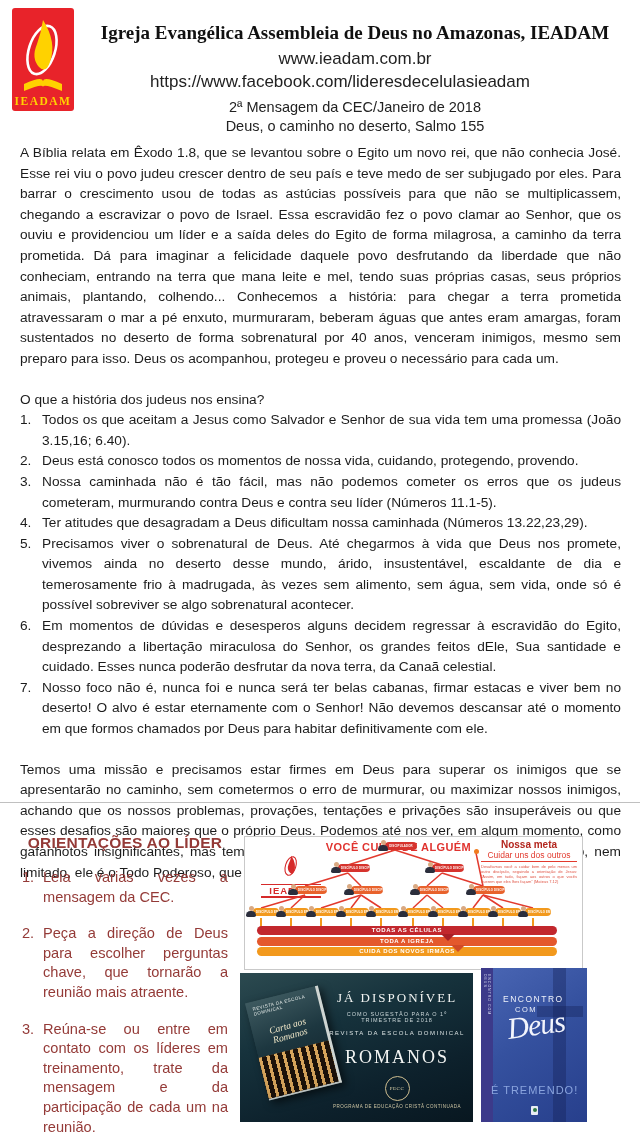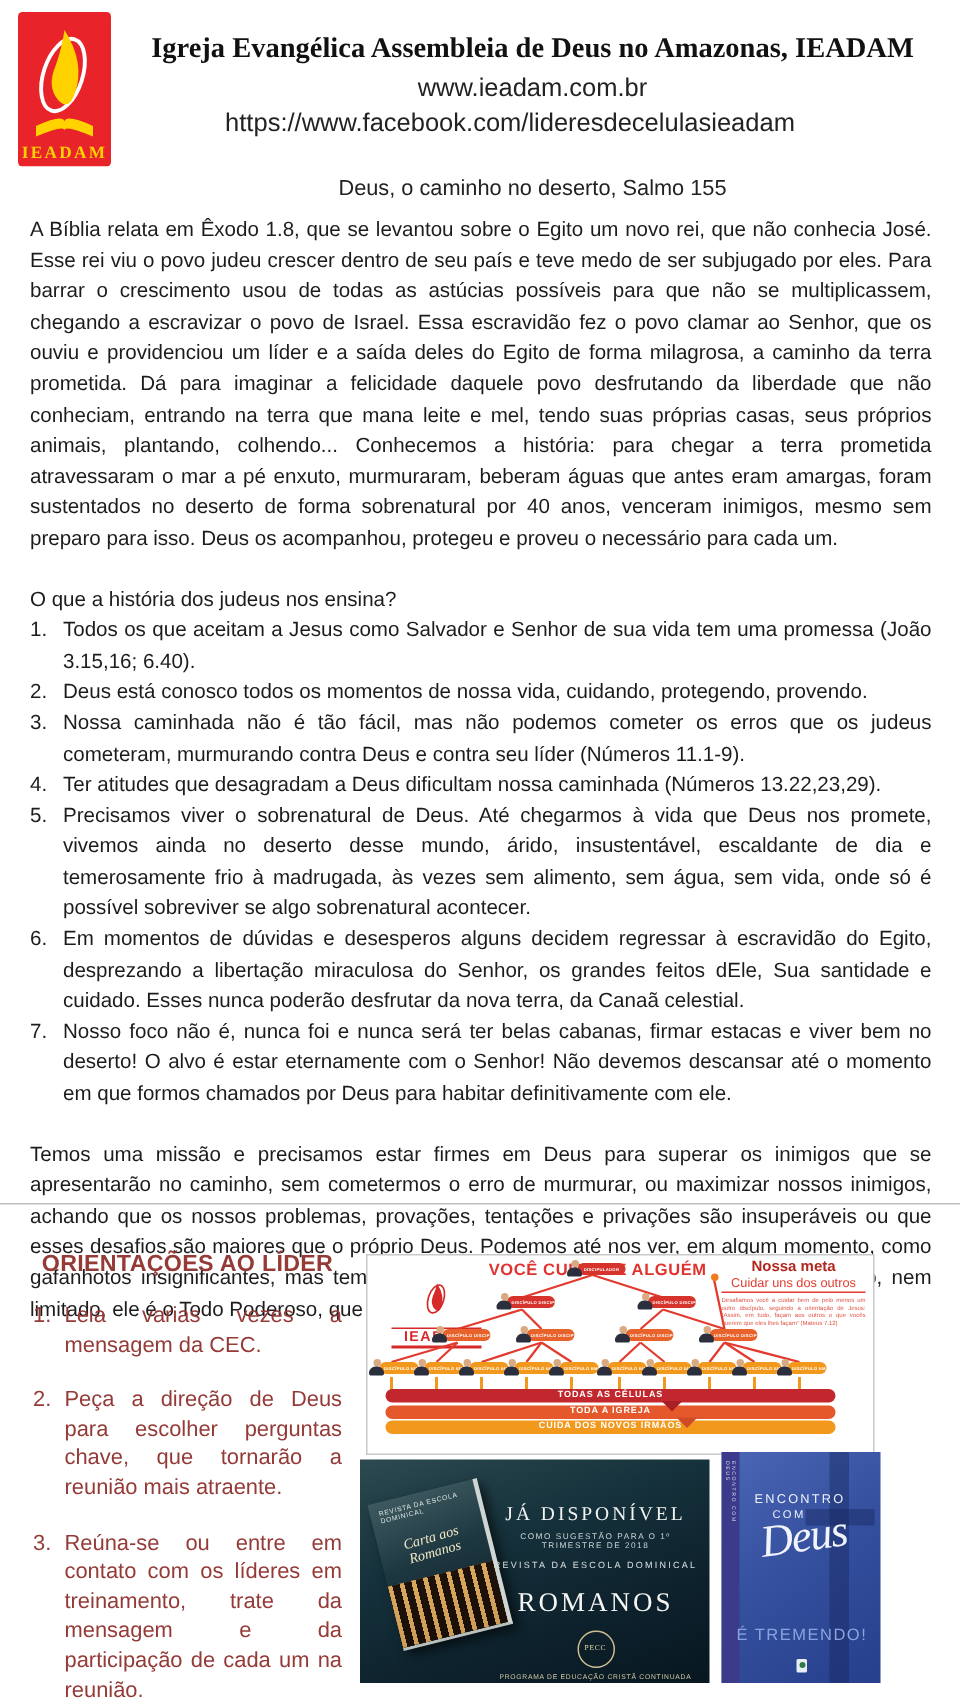--- a/index.html
+++ b/index.html
@@ -65,21 +65,21 @@
   .goal{position:absolute;left:236px;top:2px;width:96px;}
   .goal-title{font-size:10px;font-weight:bold;color:#b3261e;text-align:center;margin:0;}
   .goal-sub{font-size:8.5px;color:#e23a2e;text-align:center;border-bottom:1px solid #e23a2e;
             padding-bottom:1px;margin:0;}
   .goal-text{font-size:4px;line-height:5px;color:#e05545;text-align:justify;margin-top:2px;}
   .goal-dot{position:absolute;left:229px;top:12px;width:5px;height:5px;border-radius:50%;background:#f07b1f;}
 
   
   .romanos{position:absolute;left:240px;top:973px;width:233px;height:149px;overflow:hidden;
            background:linear-gradient(160deg,#2c4a50 0%,#16323c 35%,#0d212c 70%,#081720 100%);}
-  .rom-right{position:absolute;left:88px;top:14px;width:138px;text-align:center;color:#fff;}
+  .rom-right{position:absolute;left:88px;top:3px;width:138px;text-align:center;color:#fff;}
   .rom-avail{font-family:"Liberation Serif",serif;font-size:13px;letter-spacing:2px;margin-top:14px;color:#f2f4f2;}
   .rom-sugg{font-size:5.5px;letter-spacing:1px;color:#c8d4d6;margin-top:5px;}
   .rom-series{font-size:6px;letter-spacing:1.5px;color:#d8e0e0;margin-top:7px;}
   .rom-title{font-family:"Liberation Serif",serif;font-size:18px;letter-spacing:2px;color:#f5f6f4;margin-top:11px;}
   .rom-seal{width:23px;height:23px;border:1px solid #cdbd90;border-radius:50%;margin:8px auto 0;
             font-size:5px;line-height:23px;color:#e3d7ae;font-family:"Liberation Serif",serif;letter-spacing:.5px;}
   .rom-seal-cap{font-size:4.5px;line-height:6px;color:#cfc6a4;margin-top:3px;letter-spacing:.5px;}
   .rom-book{position:absolute;left:16px;top:20px;width:72px;height:98px;transform:rotate(-14deg);
             background:linear-gradient(170deg,#3e5a60 0%,#1d3740 45%,#101f27 100%);
             box-shadow:3px 4px 8px rgba(0,0,0,.6);border-right:3px solid #cfd5d2;border-bottom:2px solid #b9bfbc;}
@@ -116,37 +116,38 @@
       <rect x="0" y="0" width="62" height="103" rx="3" fill="#e8232a"></rect>
       <ellipse cx="30" cy="42" rx="13" ry="25" fill="none" stroke="#ffffff" stroke-width="2.6" transform="rotate(18 30 42)"></ellipse>
       <path d="M31 12 Q45 34 38 54 Q34 66 27 59 Q19 50 25 36 Q29 25 31 12 Z" fill="#ffd200"></path>
       <path d="M12 76 Q30 68 31 73 Q32 68 50 76 L50 83 Q31 75 31 79 Q31 75 12 83 Z" fill="#ffd200"></path>
       <text x="31" y="97" text-anchor="middle" font-family="Liberation Serif, serif" font-weight="bold" font-size="11.5" letter-spacing="1.5" fill="#ffd200">IEADAM</text>
     </svg>
   </div>
   <div class="hdr-org">Igreja Evangélica Assembleia de Deus no Amazonas, IEADAM</div>
   <div class="hdr-url1">www.ieadam.com.br</div>
   <div class="hdr-url2">https://www.facebook.com/lideresdecelulasieadam</div>
+  <div class="hdr-msg1">2ª Mensagem da CEC/Janeiro de 2018</div>
   <div class="hdr-msg2">Deus, o caminho no deserto, Salmo 155</div>
 
   <div class="bodytext">
     <p>A Bíblia relata em Êxodo 1.8, que se levantou sobre o Egito um novo rei, que não conhecia José. Esse rei viu o povo judeu crescer dentro de seu país e teve medo de ser subjugado por eles. Para barrar o crescimento usou de todas as astúcias possíveis para que não se multiplicassem, chegando a escravizar o povo de Israel. Essa escravidão fez o povo clamar ao Senhor, que os ouviu e providenciou um líder e a saída deles do Egito de forma milagrosa, a caminho da terra prometida. Dá para imaginar a felicidade daquele povo desfrutando da liberdade que não conheciam, entrando na terra que mana leite e mel, tendo suas próprias casas, seus próprios animais, plantando, colhendo... Conhecemos a história: para chegar a terra prometida atravessaram o mar a pé enxuto, murmuraram, beberam águas que antes eram amargas, foram sustentados no deserto de forma sobrenatural por 40 anos, venceram inimigos, mesmo sem preparo para isso. Deus os acompanhou, protegeu e proveu o necessário para cada um.</p>
     <p class="q">O que a história dos judeus nos ensina?</p>
     <div class="mainlist">
       <div class="li">
         <span class="num">1.</span>
         <span class="txt">Todos os que aceitam a Jesus como Salvador e Senhor de sua vida tem uma promessa (João 3.15,16; 6.40).</span>
       </div>
       <div class="li">
         <span class="num">2.</span>
         <span class="txt">Deus está conosco todos os momentos de nossa vida, cuidando, protegendo, provendo.</span>
       </div>
       <div class="li">
         <span class="num">3.</span>
-        <span class="txt">Nossa caminhada não é tão fácil, mas não podemos cometer os erros que os judeus cometeram, murmurando contra Deus e contra seu líder (Números 11.1-9).</span>
+        <span class="txt">Nossa caminhada não é tão fácil, mas não podemos cometer os erros que os judeus cometeram, murmurando contra Deus e contra seu líder (Números 11.1-5).</span>
       </div>
       <div class="li">
         <span class="num">4.</span>
         <span class="txt">Ter atitudes que desagradam a Deus dificultam nossa caminhada (Números 13.22,23,29).</span>
       </div>
       <div class="li">
         <span class="num">5.</span>
         <span class="txt">Precisamos viver o sobrenatural de Deus. Até chegarmos à vida que Deus nos promete, vivemos ainda no deserto desse mundo, árido, insustentável, escaldante de dia e temerosamente frio à madrugada, às vezes sem alimento, sem água, sem vida, onde só é possível sobreviver se algo sobrenatural acontecer.</span>
       </div>
       <div class="li">

